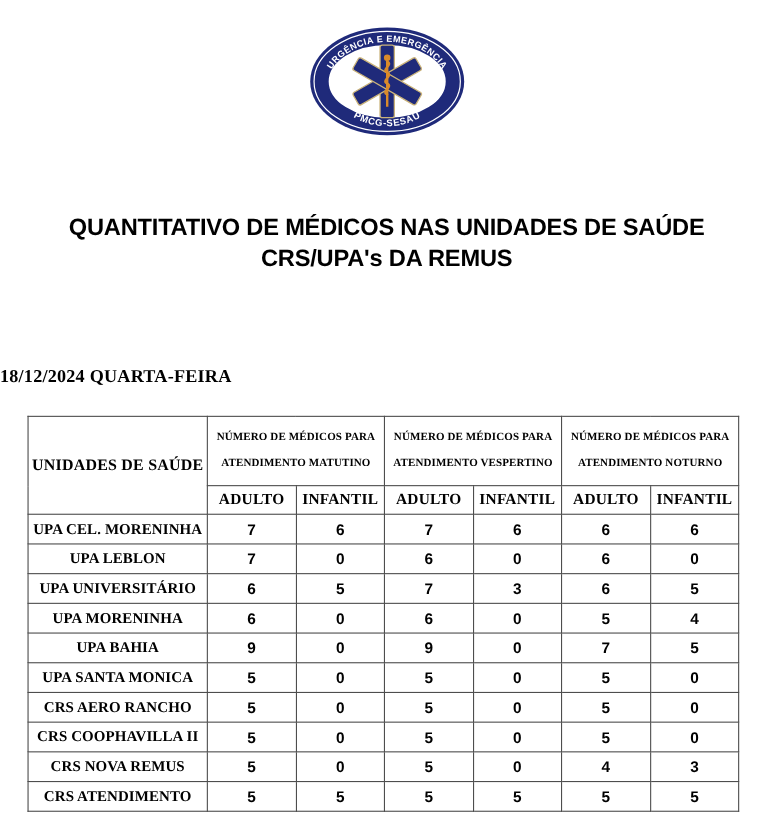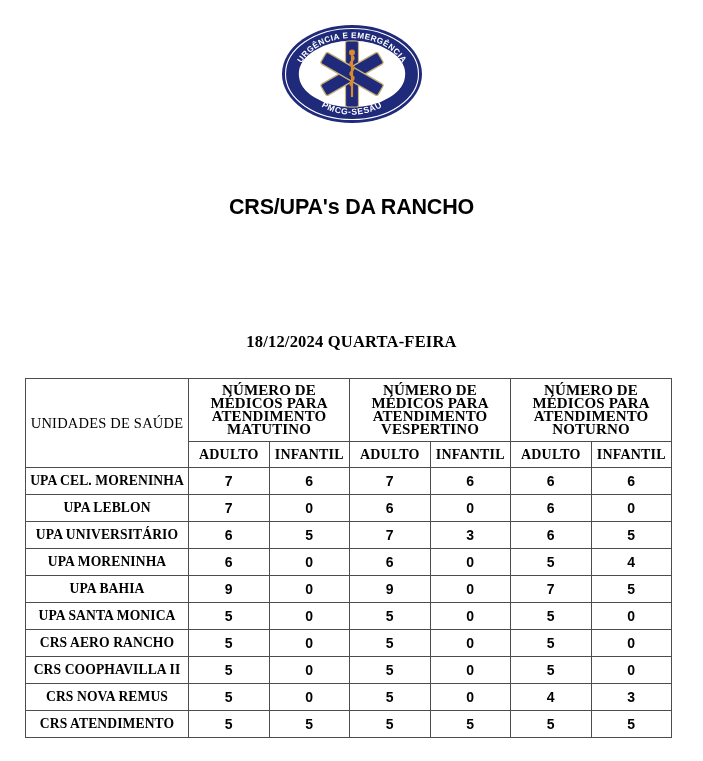--- a/index.html
+++ b/index.html
@@ -47,21 +47,21 @@
     color: #000;
   }
   .title-line { display: block; }
 
   
   .date-line {
     position: absolute;
     left: 0;
     top: 332px;
     width: 703px;
-    text-align: center;
+    text-align: left;
     font-family: "Liberation Serif", "DejaVu Serif", serif;
     font-weight: bold;
     font-size: 16.5px;
     letter-spacing: 0.2px;
   }
 
   
   .table-wrap {
     position: absolute;
     left: 25px;
@@ -77,29 +77,29 @@
   table.qt td, table.qt th {
     border: 1px solid #4d4d4d;
     text-align: center;
     vertical-align: middle;
     padding: 0;
   }
   col.units { width: 163px; }
   col.num   { width: 80.5px; }
 
   th.units-head {
-    font-weight: normal;
+    font-weight: bold;
     font-size: 14.5px;
     letter-spacing: 0.2px;
     height: 87px;
   }
   th.group-head {
     font-weight: bold;
-    font-size: 15px;
-    line-height: 13px;
+    font-size: 10px;
+    line-height: 24px;
     height: 62px;
     letter-spacing: 0.1px;
     padding: 2px 3px;
   }
   th.sub-head {
     font-weight: bold;
     font-size: 14px;
     height: 25px;
     letter-spacing: 0.2px;
   }
@@ -150,21 +150,22 @@
 
         <line x1="0" y1="-22" x2="0" y2="23" stroke="#d98a2b" stroke-width="2.2"></line>
         <path d="M 0,-18 c 6,3 -6,7 0,10 c 6,3 -6,7 0,10 c 6,3 -6,7 0,10" fill="none" stroke="#d98a2b" stroke-width="2.1" stroke-linecap="round"></path>
         <circle cx="0" cy="-21.5" r="3" fill="#d98a2b"></circle>
       </g>
     </svg>
   </div>
 </div>
 
 <div class="title-block">
-  <span class="title-line">CRS/UPA's DA RANCHO</span>
+  <span class="title-line">QUANTITATIVO DE MÉDICOS NAS UNIDADES DE SAÚDE</span>
+  <span class="title-line">CRS/UPA's DA REMUS</span>
 </div>
 
 <div class="date-line">18/12/2024 QUARTA-FEIRA</div>
 
 <div class="table-wrap">
   <table class="qt">
     <colgroup>
       <col class="units">
         <col class="num">
         <col class="num">

